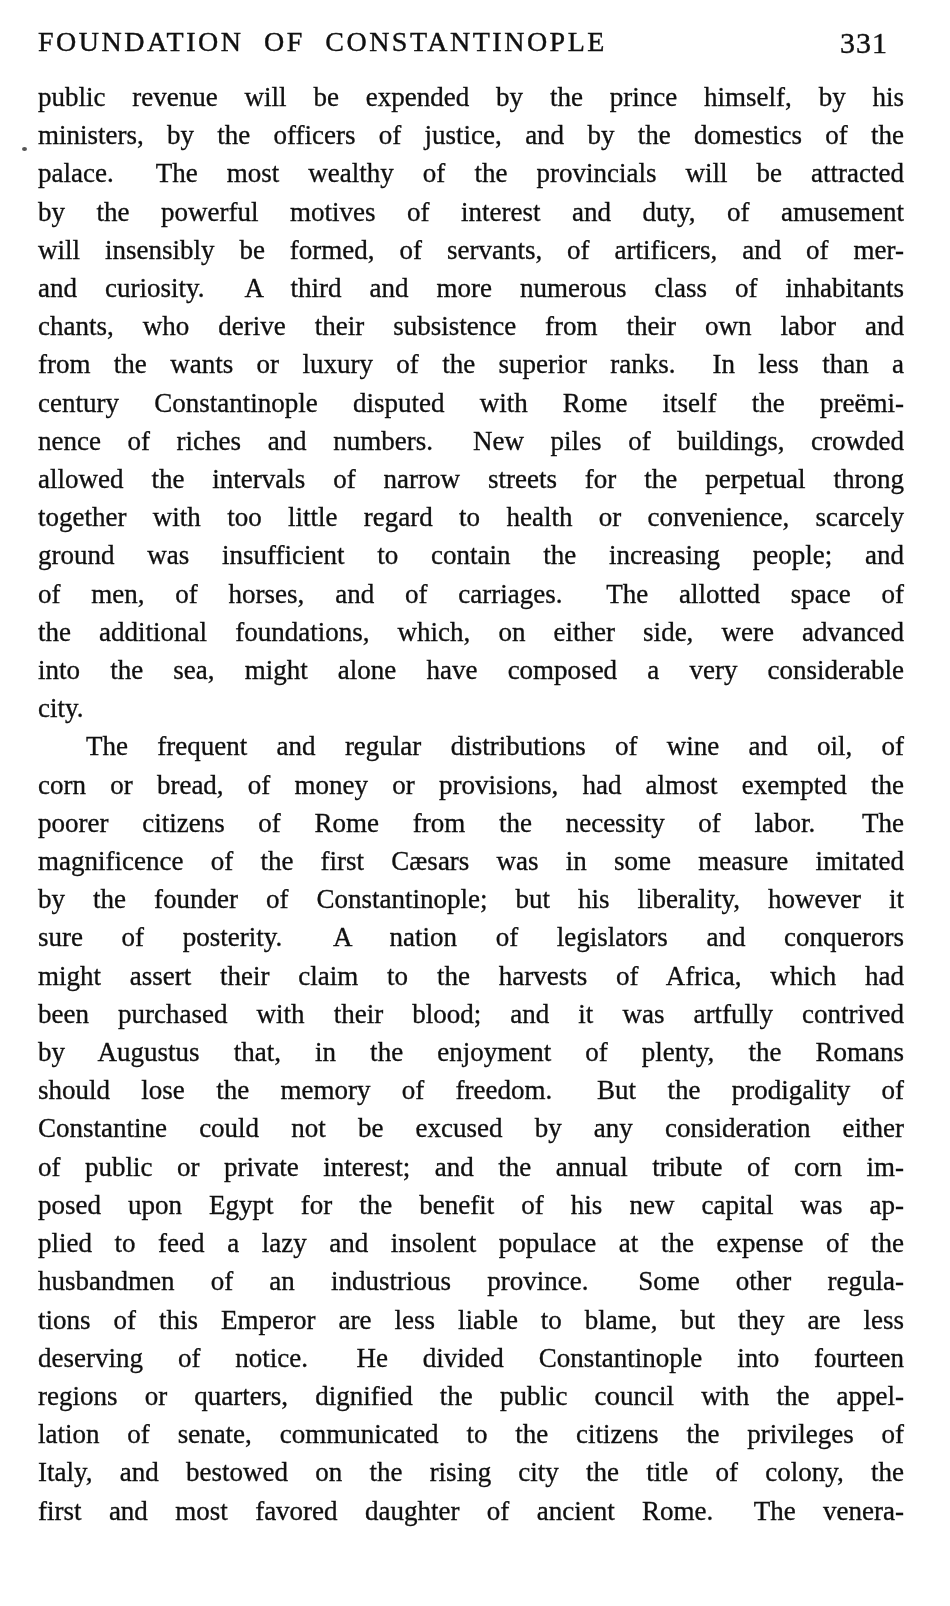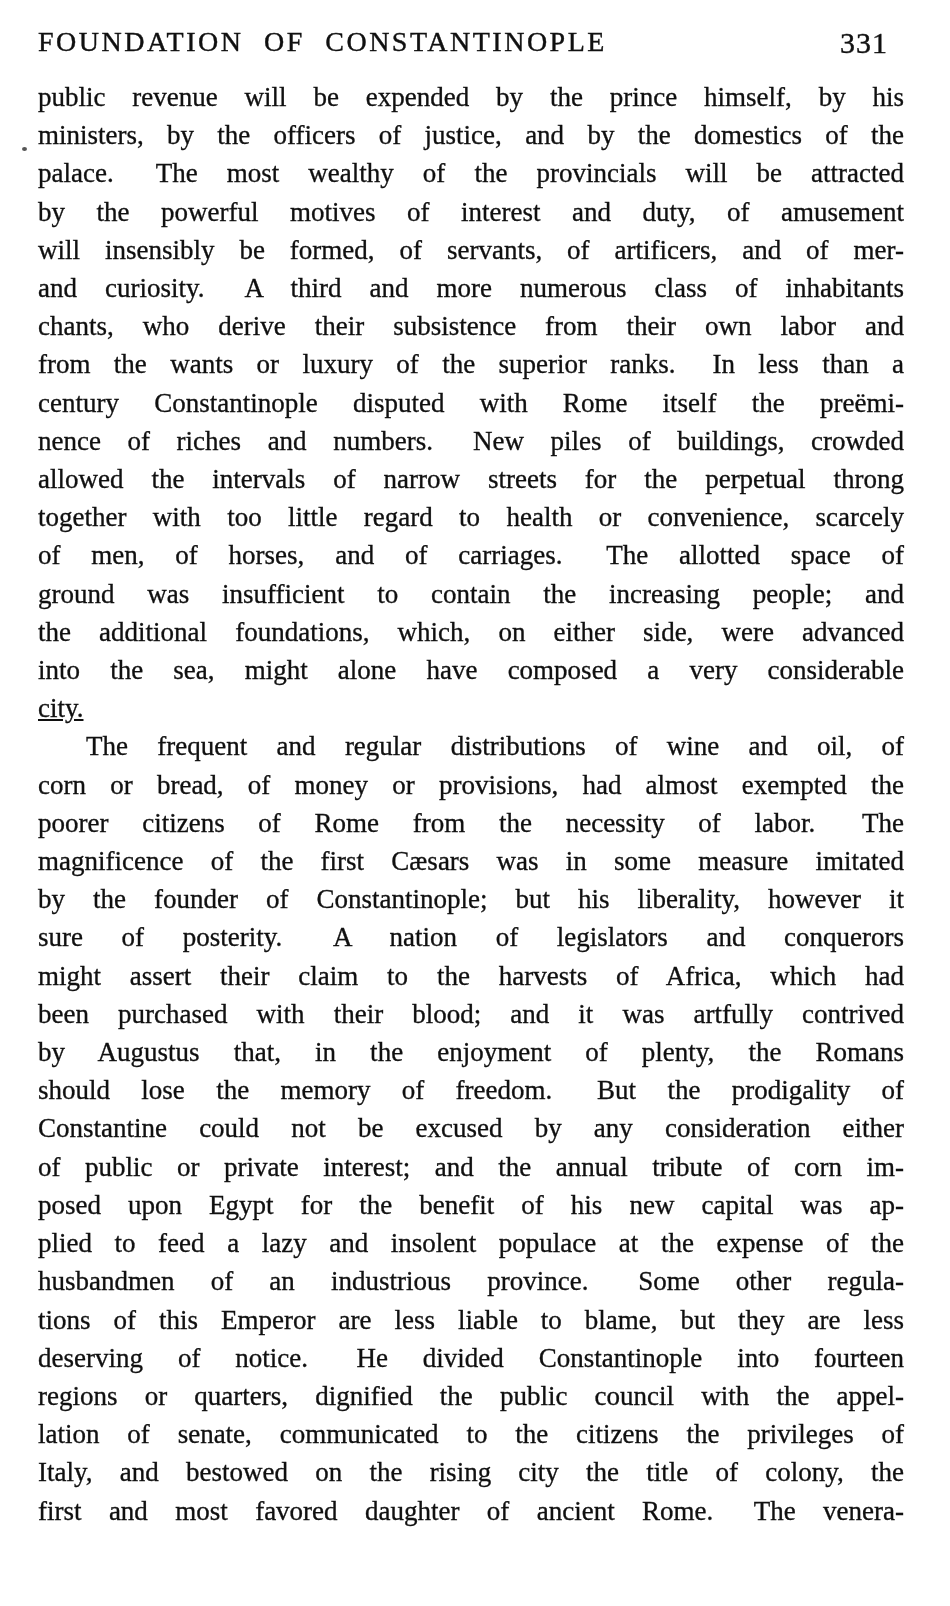--- a/index.html
+++ b/index.html
@@ -49,21 +49,20 @@
     font-size:27px;
     line-height:38.2px;
     text-align:justify;
     text-align-last:justify;
     text-justify:inter-word;
     -webkit-text-stroke:0.32px var(--ink);
     white-space:normal;
   }
   .line.flush-left{
     text-align-last:left;
-    text-decoration:underline;
   }
   .line.indent{
     padding-left:48px;
   }
   .artifact{
     position:absolute;
     left:22px;
     top:147px;
     width:5px;
     height:4px;
@@ -88,22 +87,22 @@
       <div class="line">palace.  The most wealthy of the provincials will be attracted</div>
       <div class="line">by the powerful motives of interest and duty, of amusement</div>
       <div class="line">will insensibly be formed, of servants, of artificers, and of mer-</div>
       <div class="line">and curiosity.  A third and more numerous class of inhabitants</div>
       <div class="line">chants, who derive their subsistence from their own labor and</div>
       <div class="line">from the wants or luxury of the superior ranks.  In less than a</div>
       <div class="line">century Constantinople disputed with Rome itself the preëmi-</div>
       <div class="line">nence of riches and numbers.  New piles of buildings, crowded</div>
       <div class="line">allowed the intervals of narrow streets for the perpetual throng</div>
       <div class="line">together with too little regard to health or convenience, scarcely</div>
+      <div class="line">ground was insufficient to contain the increasing people; and</div>
       <div class="line">of men, of horses, and of carriages.  The allotted space of</div>
-      <div class="line">ground was insufficient to contain the increasing people; and</div>
       <div class="line">the additional foundations, which, on either side, were advanced</div>
       <div class="line">into the sea, might alone have composed a very considerable</div>
       <div class="line flush-left">city.</div>
       <div class="line indent">The frequent and regular distributions of wine and oil, of</div>
       <div class="line">corn or bread, of money or provisions, had almost exempted the</div>
       <div class="line">poorer citizens of Rome from the necessity of labor.  The</div>
       <div class="line">magnificence of the first Cæsars was in some measure imitated</div>
       <div class="line">by the founder of Constantinople; but his liberality, however it</div>
       <div class="line">sure of posterity.  A nation of legislators and conquerors</div>
       <div class="line">might assert their claim to the harvests of Africa, which had</div>

